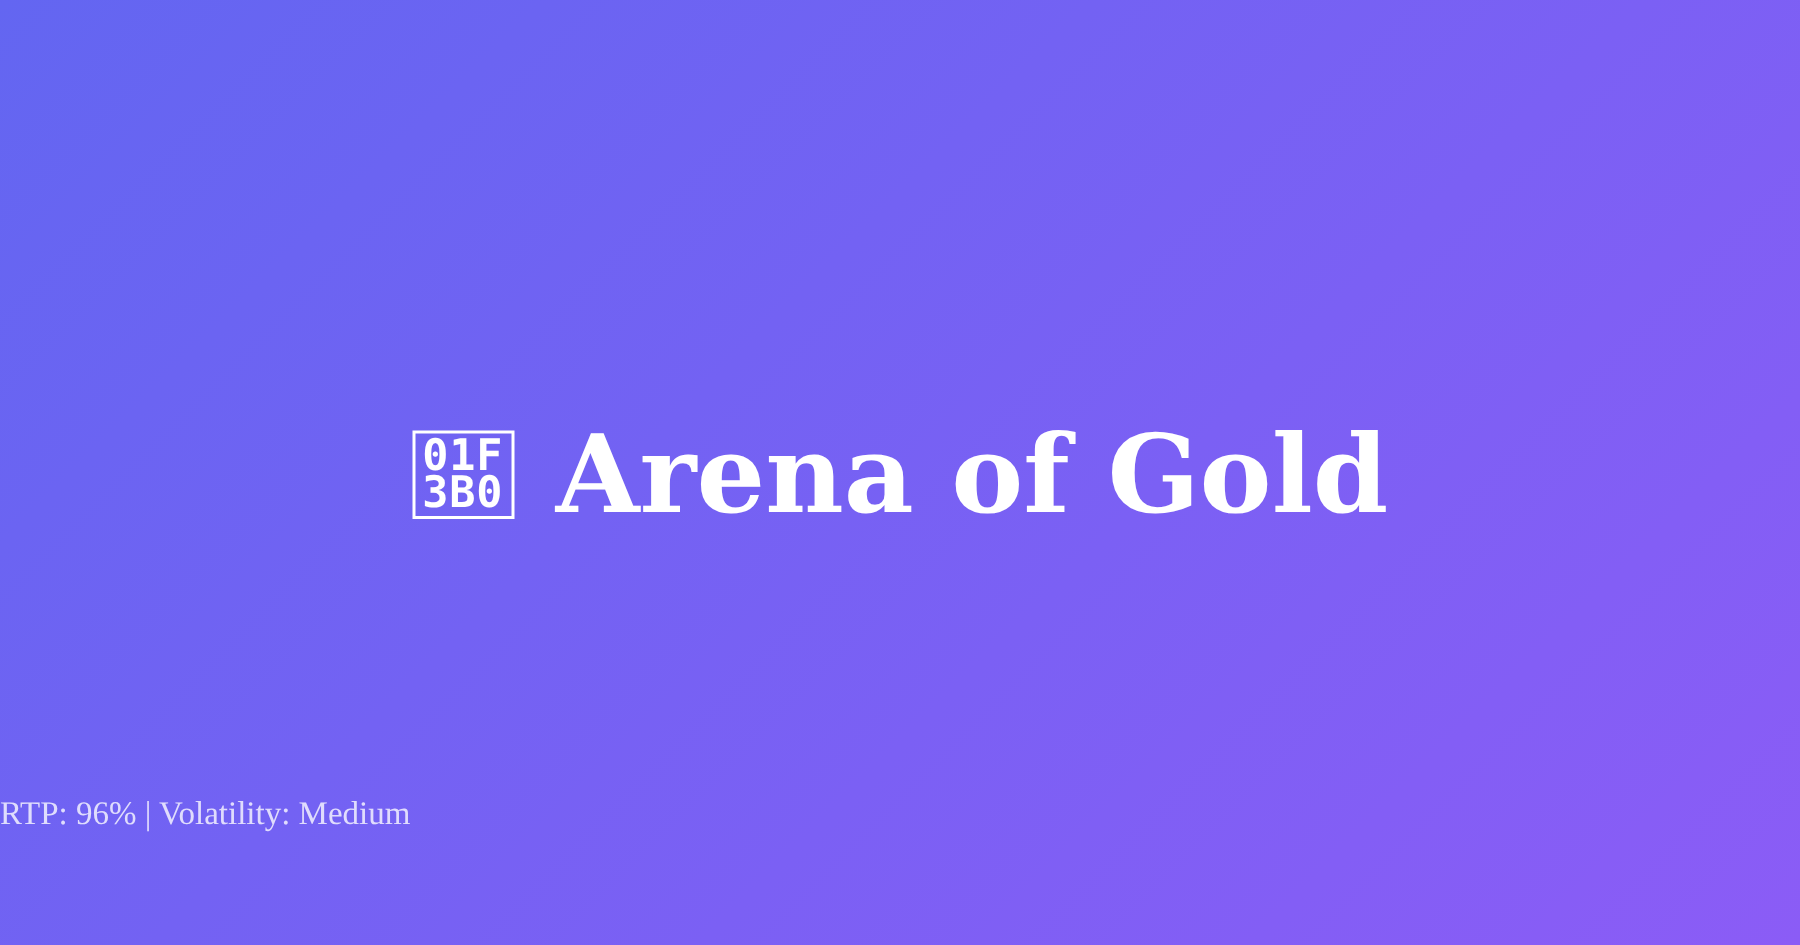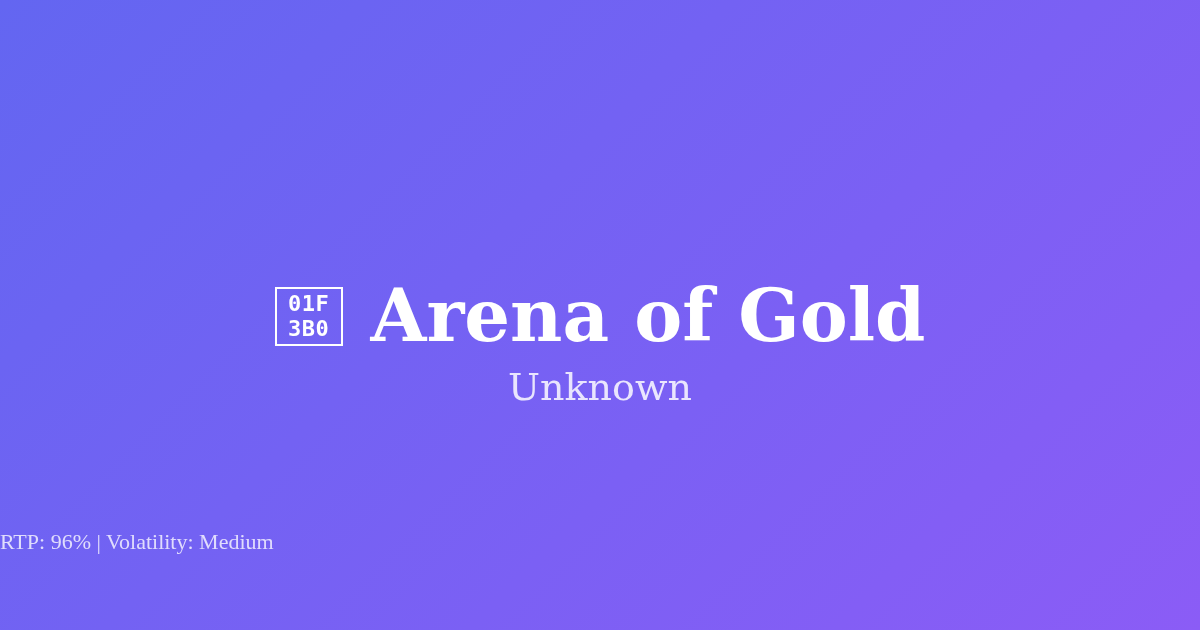--- a/index.html
+++ b/index.html
@@ -46,21 +46,21 @@
     display: inline-flex;
     flex-direction: column;
     align-items: center;
     justify-content: center;
     box-sizing: border-box;
     width: 68px;
     height: 59px;
     border: 2px solid #ffffff;
     padding: 3px 4px;
     font-family: "DejaVu Sans Mono", "Liberation Mono", monospace;
-    font-size: 22px;
+    font-size: 29px;
     font-weight: 700;
     line-height: 25px;
     letter-spacing: 0.5px;
     color: #ffffff;
     flex: 0 0 auto;
   }
 
   .tofu-glyph .tofu-line {
     display: block;
   }
@@ -110,17 +110,16 @@
   <div class="title-row">
 
     <span class="tofu-glyph">
       <span class="tofu-line">01F</span>
       <span class="tofu-line">3B0</span>
     </span>
 
     <h1 class="og-title">Arena of Gold</h1>
   </div>
 
-  <div class="og-subtitle">Unknown</div>
 
   <div class="og-meta">RTP: 96% | Volatility: Medium</div>
 
 </div>
 
 </body></html>

